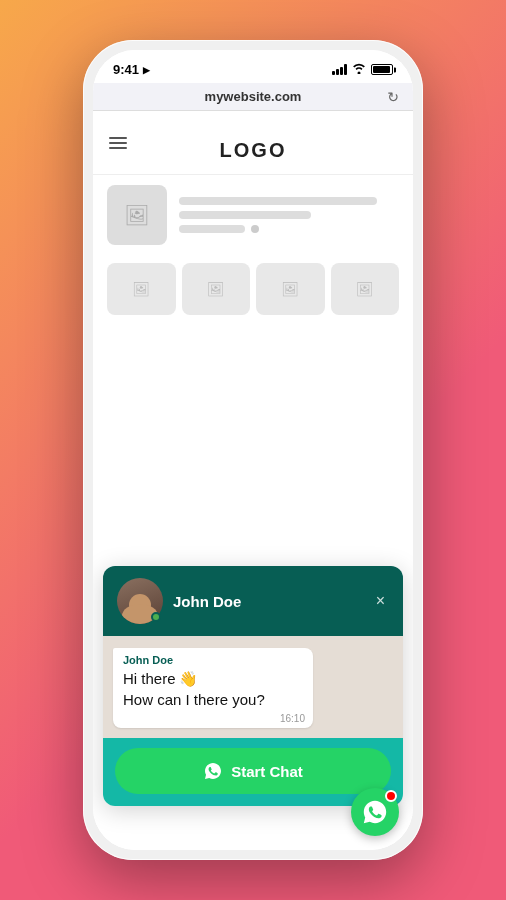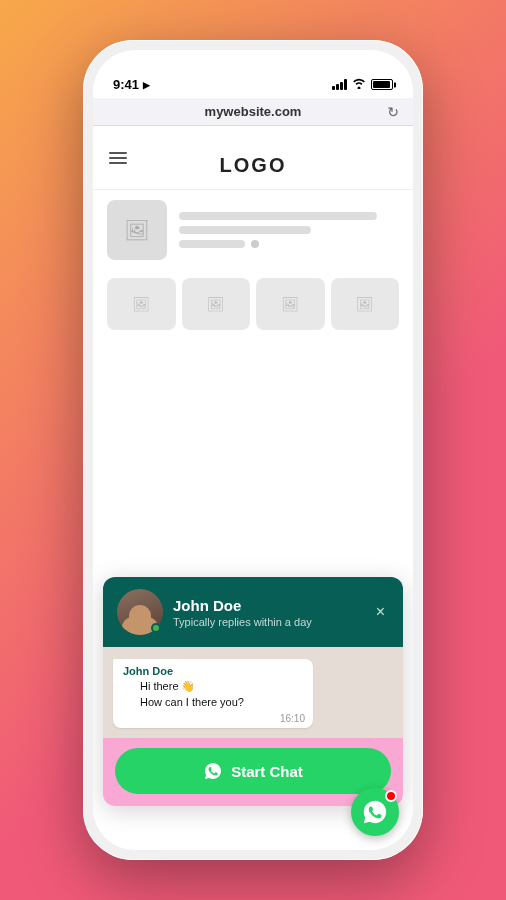--- a/index.html
+++ b/index.html
@@ -37,21 +37,20 @@
     }
 
     
     .status-bar {
       background: #fff;
       padding: 12px 20px 6px 20px;
       display: flex;
       align-items: center;
       justify-content: space-between;
       flex-shrink: 0;
-      margin-top: 15px;
     }
 
     .status-time {
       font-size: 13px;
       font-weight: 600;
       color: #000;
       display: flex;
       align-items: center;
       gap: 2px;
     }
@@ -361,38 +360,37 @@
     }
 
     .message-sender {
       font-size: 11px;
       color: #075e54;
       font-weight: 600;
       margin-bottom: 2px;
     }
 
     .message-text {
-      font-size: 11px;
+      font-size: 15px;
       color: #111;
       line-height: 1.4;
-      margin-left: 17px;
     }
 
     .message-time {
       position: absolute;
       bottom: 4px;
       right: 8px;
       font-size: 10px;
       color: #999;
     }
 
     
     .start-chat-area {
       padding: 10px 12px 12px 12px;
-      background: #f9a8d4;
+      background: #14b8a6;
     }
 
     .start-chat-btn {
       width: 100%;
       background: #25d366;
       color: #fff;
       border: none;
       border-radius: 30px;
       padding: 13px;
       font-size: 15px;
@@ -518,21 +516,20 @@
 
       <div class="whatsapp-popup">
 
         <div class="popup-header">
           <div class="avatar-container">
             <div class="avatar-person"></div>
             <div class="online-dot"></div>
           </div>
           <div class="header-info">
             <div class="contact-name">John Doe</div>
-            <div class="contact-status">Typically replies within a day</div>
           </div>
           <span class="close-btn">×</span>
         </div>
 
         <div class="chat-area">
           <div class="message-bubble">
             <div class="message-sender">John Doe</div>
             <div class="message-text">
               <span>Hi there 👋</span><br>
               <span>How can I there you?</span>

